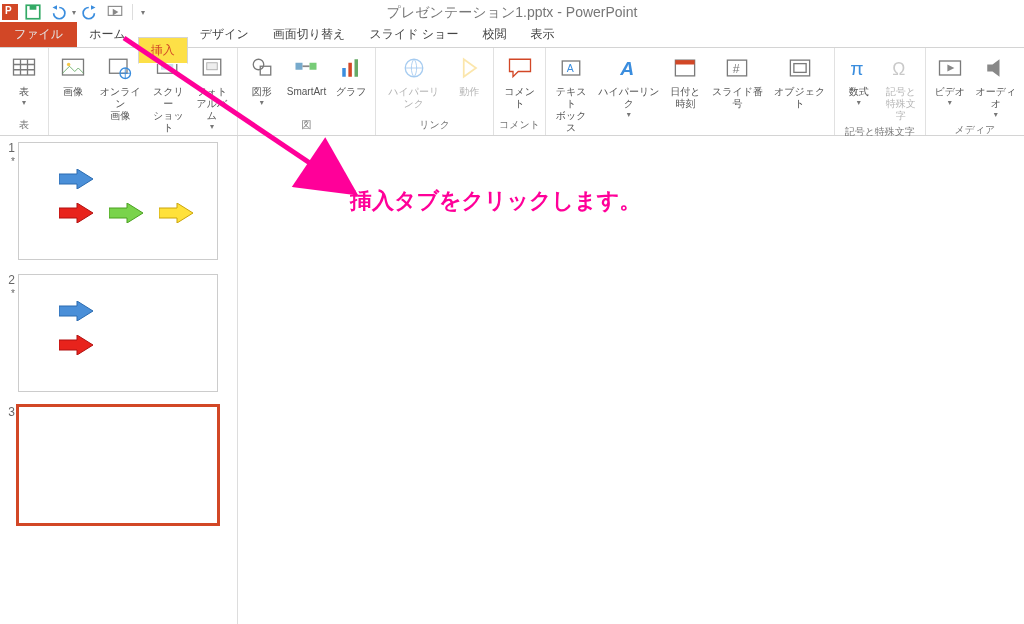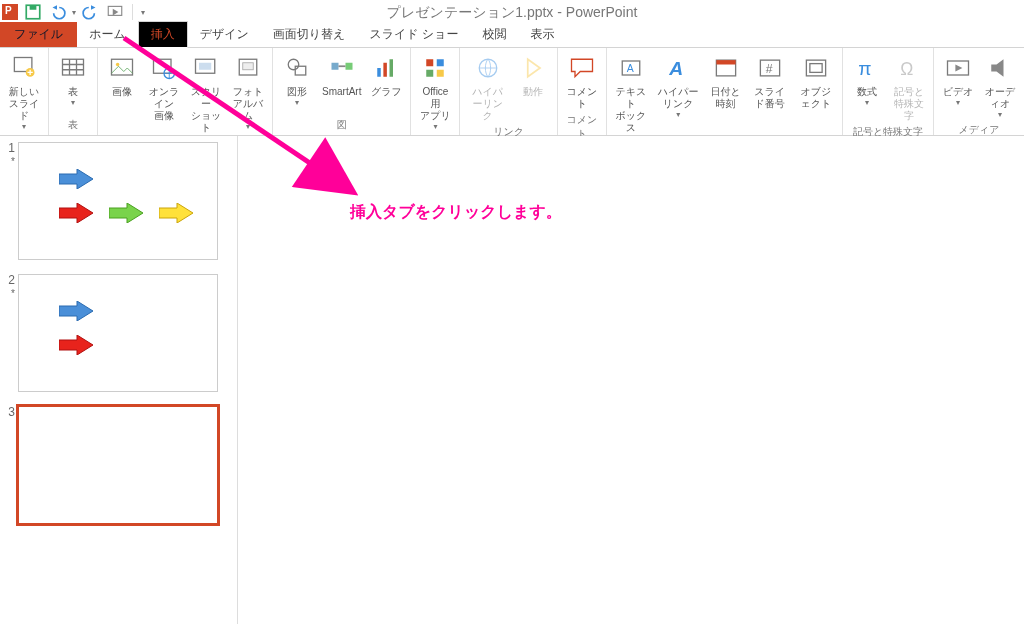--- a/index.html
+++ b/index.html
@@ -9,22 +9,22 @@
   .qa { height:24px; background:#fff; display:flex; align-items:center; gap:6px; padding:0 2px; }
   .app-icon { width:16px; height:16px; background:#d24726; position:relative; }
   .app-icon::after { content:"P"; color:#fff; font-weight:bold; font-size:10px; position:absolute; left:3px; top:1px; }
   .qa-btn { width:18px; height:18px; display:flex; align-items:center; justify-content:center; color:#555; cursor:pointer; }
   .qa-sep { width:1px; height:16px; background:#ddd; margin:0 2px; }
   .title { position:absolute; left:0; right:0; text-align:center; top:4px; font-size:14px; color:#777; pointer-events:none; }
 
   
   .tabs { height:24px; display:flex; align-items:flex-end; border-bottom:1px solid #d4d4d4; background:#fff; }
   .tab { padding:4px 12px; font-size:12px; color:#444; cursor:pointer; }
-  .tab.file { background:#d24726; color:#0f172a; padding:4px 14px; }
-  .tab.active { border:1px solid #d4d4d4; border-bottom:1px solid #fff; background:#000000; color:#d24726; position:relative; top:1px; }
+  .tab.file { background:#d24726; color:#e5e5e5; padding:4px 14px; }
+  .tab.active { border:1px solid #d4d4d4; border-bottom:1px solid #fff; background:#fde047; color:#d24726; position:relative; top:17px; }
 
   
   .ribbon { height:88px; background:#fff; border-bottom:1px solid #d4d4d4; display:flex; }
   .group { border-right:1px solid #e1e1e1; display:flex; flex-direction:column; justify-content:space-between; padding:2px 4px 0 4px; }
   .group-row { display:flex; align-items:flex-start; gap:2px; flex:1; }
   .group-label { text-align:center; font-size:10px; color:#777; padding:1px 0 3px 0; }
   .rbtn { display:flex; flex-direction:column; align-items:center; justify-content:flex-start; padding:2px 3px; min-width:40px; cursor:pointer; text-align:center; line-height:1.2; }
   .rbtn .ic { width:32px; height:32px; margin-bottom:2px; display:flex; align-items:center; justify-content:center; }
   .rbtn .lbl { font-size:10px; color:#555; white-space:pre-line; }
   .drop::after { content:"▾"; font-size:8px; color:#777; display:block; }
@@ -42,21 +42,21 @@
   .tstar { font-size:10px; color:#666; }
   .thumb { width:200px; height:118px; background:#fff; border:1px solid #ccc; position:relative; }
   .thumb.sel { outline:2px solid #d24726; outline-offset:0; border-color:#d24726; }
   .canvas { flex:1; background:#fff; position:relative; }
 
   
   .arrow { position:absolute; width:34px; height:20px; }
   .arrow svg { width:100%; height:100%; display:block; }
 
   
-  .anno-text { position:absolute; color:#ff0099; font-size:16px; font-weight:bold;margin-top:16px; }
+  .anno-text { position:absolute; color:#ff0099; font-size:22px; font-weight:bold; }
   .anno-arrow { position:absolute; pointer-events:none; }
 </style>
 </head>
 <body>
 
 <div class="qa">
   <div class="app-icon"></div>
   <div class="qa-btn" title="保存">
     <svg viewBox="0 0 16 16">
         <rect x="2" y="2" width="12" height="12" fill="none" stroke="#3a6" stroke-width="1.5"></rect>
@@ -93,36 +93,20 @@
   <div class="tab active">挿入</div>
   <div class="tab">デザイン</div>
   <div class="tab">画面切り替え</div>
   <div class="tab">スライド ショー</div>
   <div class="tab">校閲</div>
   <div class="tab">表示</div>
 </div>
 
 <div class="ribbon">
 
-  <div class="group">
-    <div class="group-row">
-      <div class="rbtn drop">
-        <div class="ic">
-            <svg viewBox="0 0 32 32">
-              <rect x="5" y="4" width="20" height="16" class="stroke-g" fill="#fff"></rect>
-              <circle cx="23" cy="21" r="5" fill="#f7c948"></circle>
-              <path d="M23 18v6M20 21h6" stroke="#fff" stroke-width="1.5"></path>
-            </svg>
-          </div>
-        <div class="lbl">新しい
-スライド</div>
-      </div>
-    </div>
-    <div class="group-label">スライド</div>
-  </div>
 
   <div class="group">
     <div class="group-row">
       <div class="rbtn drop">
         <div class="ic">
             <svg viewBox="0 0 32 32">
               <rect x="4" y="6" width="24" height="18" class="stroke-g"></rect>
               <path d="M4 12h24M4 18h24M12 6v18M20 6v18" class="stroke-g"></path>
             </svg>
           </div>
@@ -207,37 +191,20 @@
               <rect x="13" y="10" width="4" height="16" fill="#d24726"></rect>
               <rect x="20" y="6" width="4" height="20" fill="#6a6"></rect>
             </svg>
           </div>
         <div class="lbl">グラフ</div>
       </div>
     </div>
     <div class="group-label">図</div>
   </div>
 
-  <div class="group">
-    <div class="group-row">
-      <div class="rbtn drop">
-        <div class="ic">
-            <svg viewBox="0 0 32 32">
-              <rect x="6" y="6" width="8" height="8" fill="#d24726"></rect>
-              <rect x="18" y="6" width="8" height="8" fill="#3a8dde"></rect>
-              <rect x="6" y="18" width="8" height="8" fill="#6a6"></rect>
-              <rect x="18" y="18" width="8" height="8" fill="#f7c948"></rect>
-            </svg>
-          </div>
-        <div class="lbl">Office 用
-アプリ</div>
-      </div>
-    </div>
-    <div class="group-label">アプリ</div>
-  </div>
 
   <div class="group">
     <div class="group-row">
       <div class="rbtn disabled">
         <div class="ic">
             <svg viewBox="0 0 32 32">
               <circle cx="16" cy="16" r="10" fill="none" stroke="#3a8dde" stroke-width="1.5"></circle>
               <path d="M6 16h20M16 6c4 4 4 16 0 20M16 6c-4 4-4 16 0 20" fill="none" stroke="#3a8dde"></path>
             </svg>
           </div>

